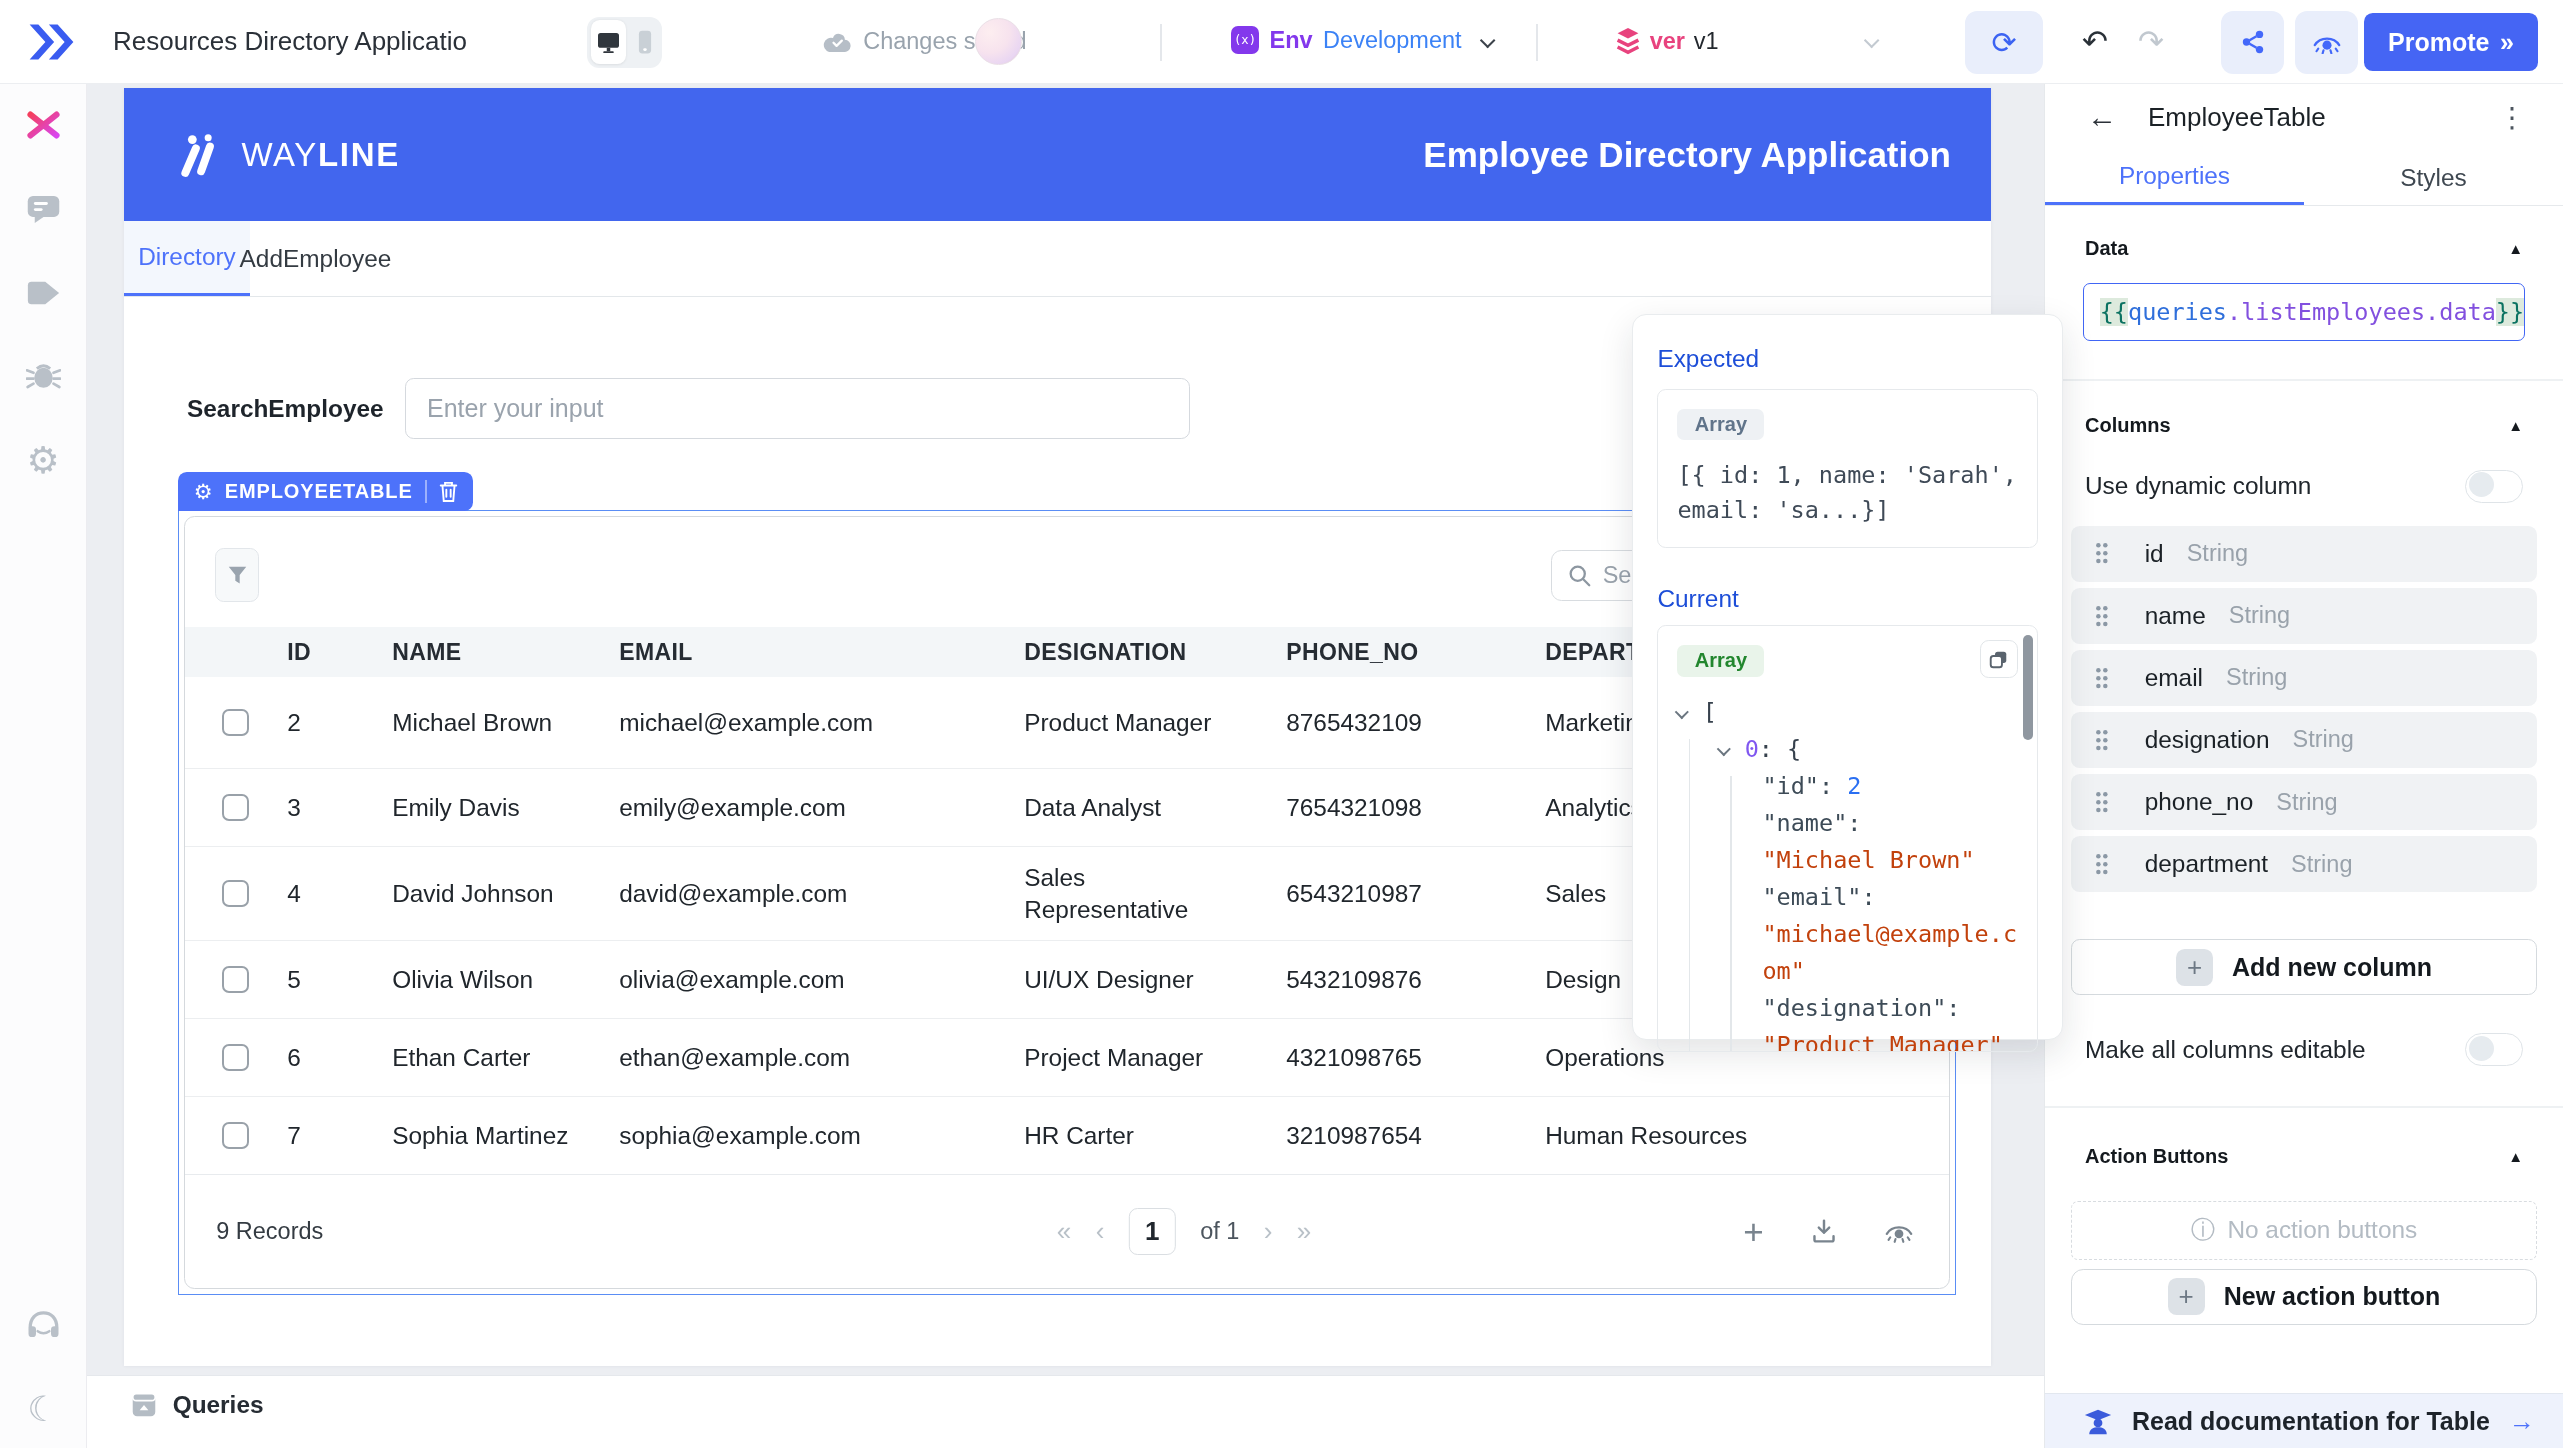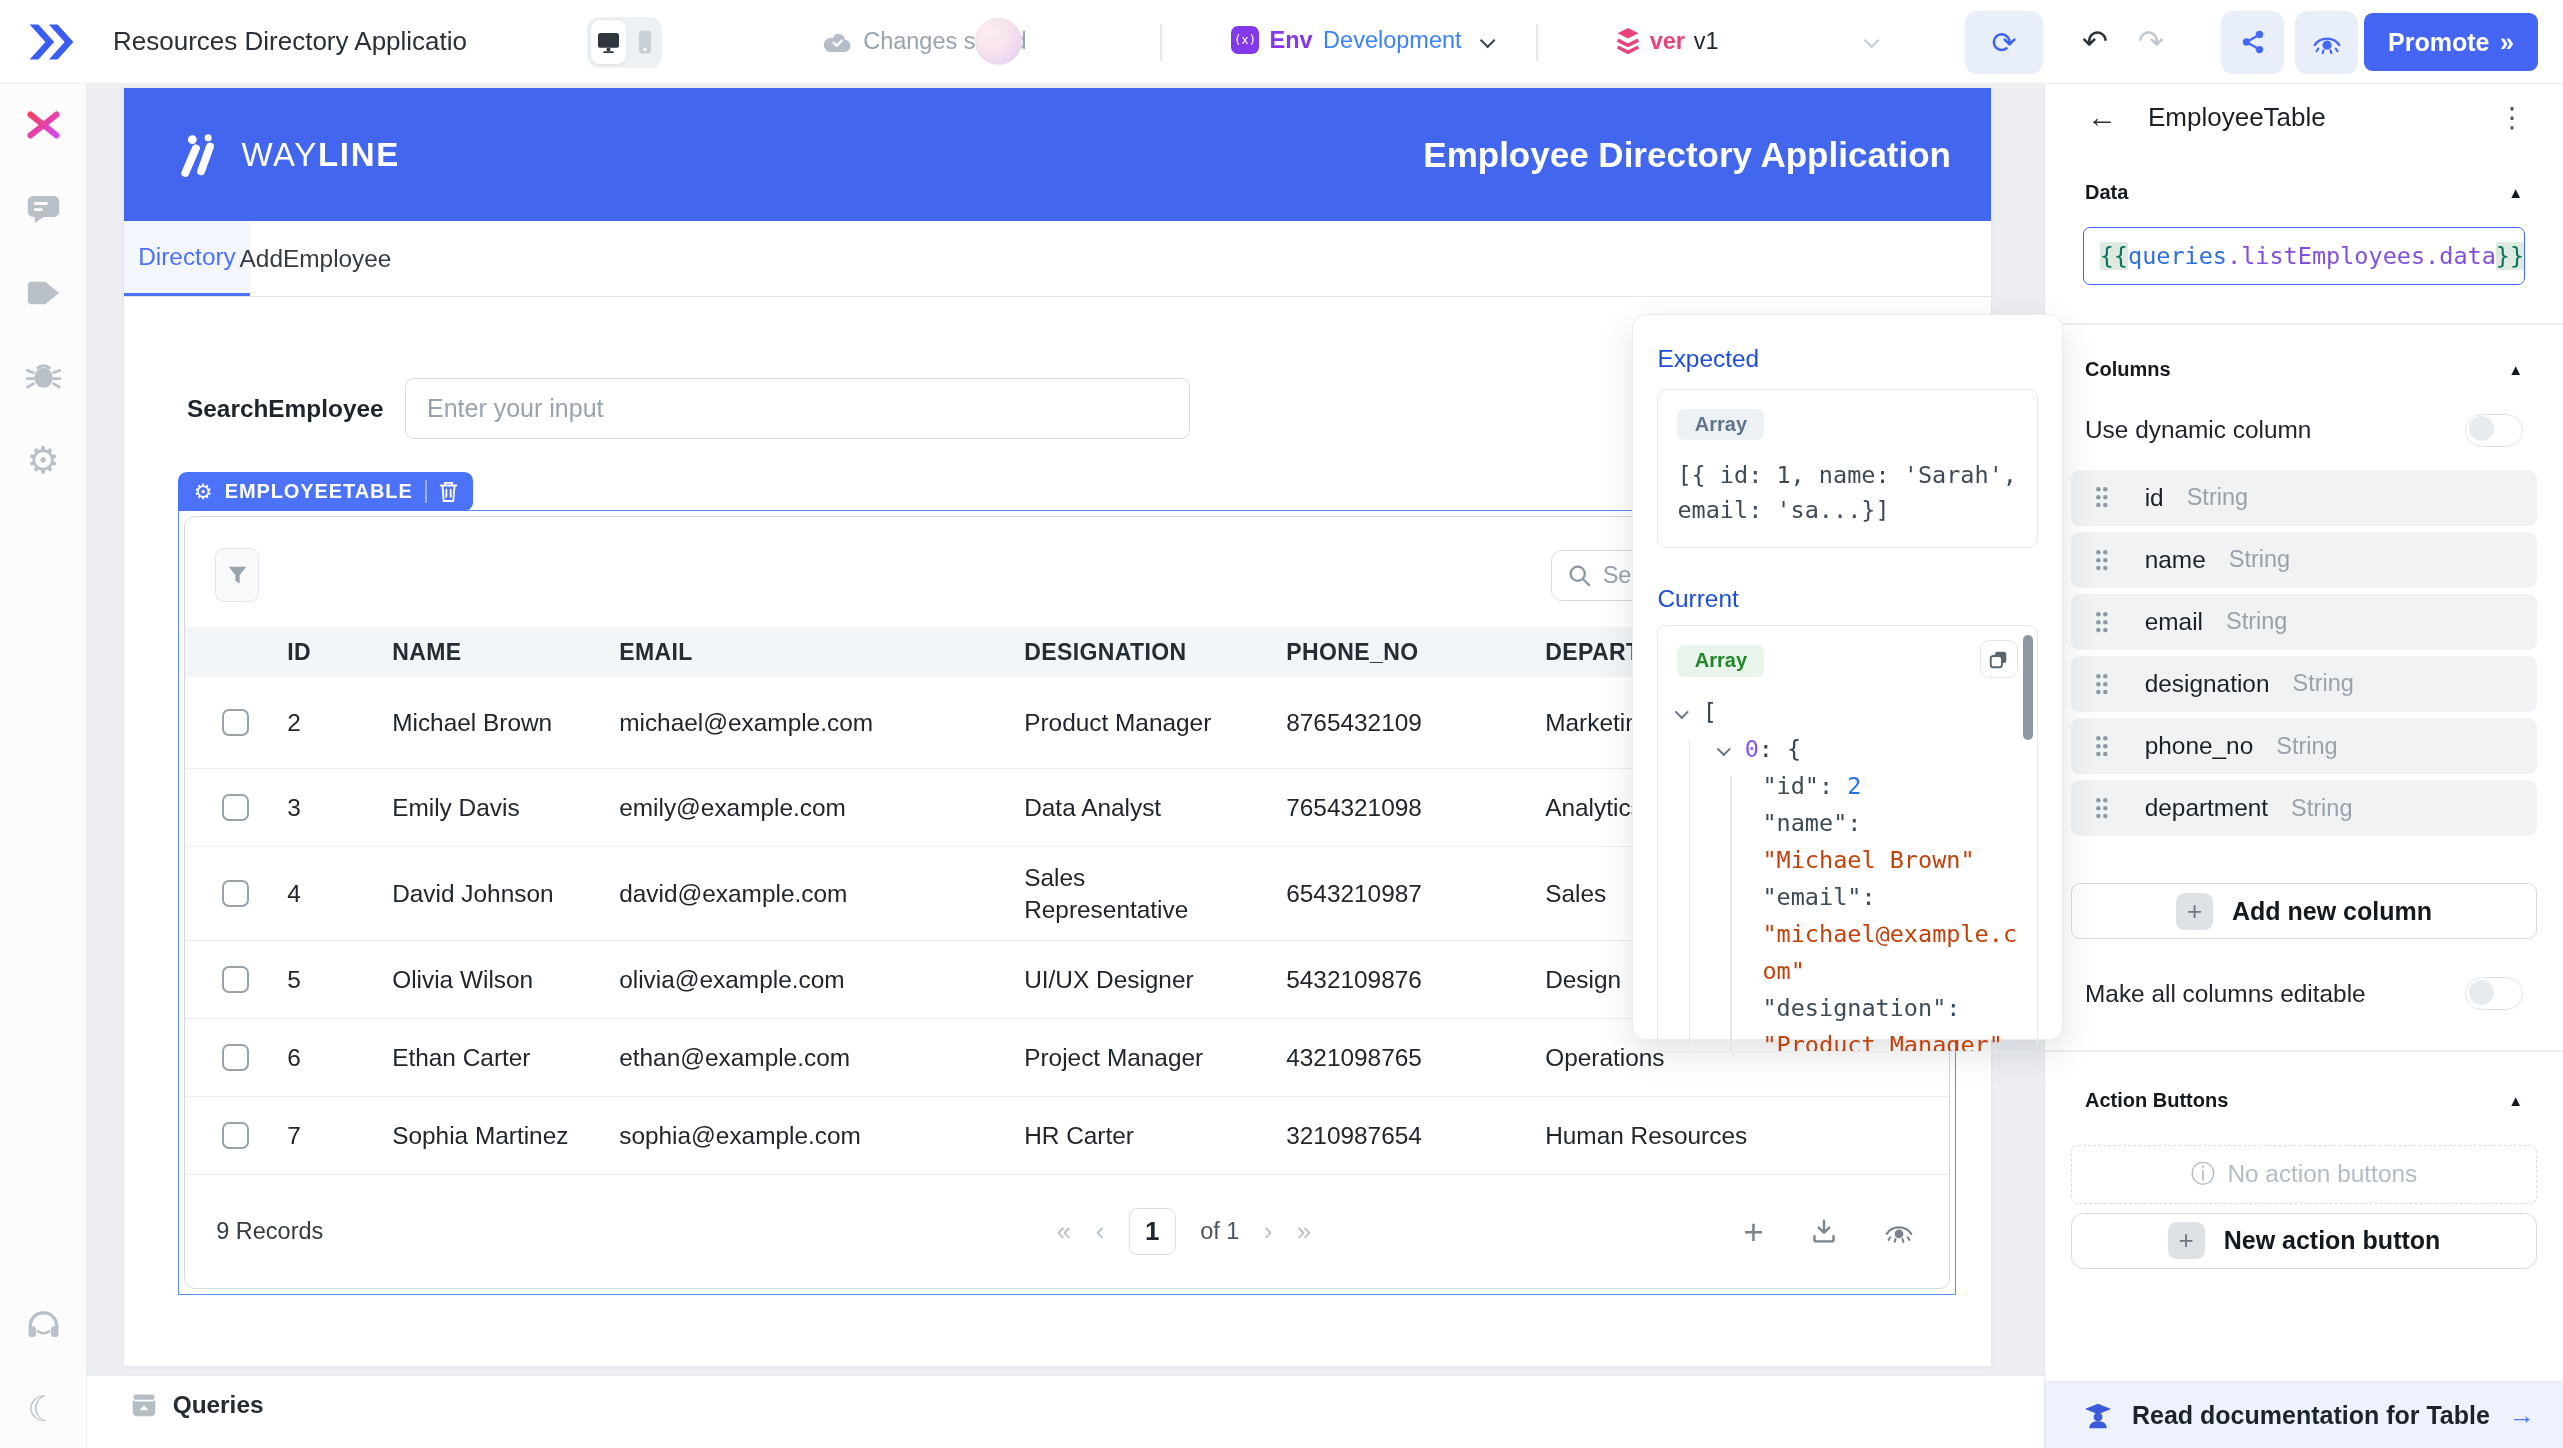--- a/index.html
+++ b/index.html
@@ -134,21 +134,21 @@
   .pill-name { margin-left:35px; font-size:24.4px; color:#1b2126; }
   .pill-type { margin-left:23px; font-size:23.5px; color:#99a2ab; }
   .btn-outline { margin:47px 26px 0; height:56px; border:1.7px solid #d5dade; border-radius:8.7px;
     display:flex; align-items:center; justify-content:center; gap:19px; background:#fff; }
   .plus-box { width:37px; height:37px; background:#dde2e7; border-radius:8.7px; display:flex; align-items:center;
     justify-content:center; font-size:26px; color:#6d7884; }
   .btn-outline-label { font-size:25px; font-weight:700; color:#14191e; }
   .dashed-box { margin:33px 26px 0; height:59px; border:1.7px dashed #d8dce0; border-radius:7px;
     display:flex; align-items:center; justify-content:center; gap:12.2px; color:#b3bbc3; font-size:24.4px; }
   .info-glyph { font-size:24.4px; color:#b3bbc3; }
-  .ifoot { position:absolute; left:0; right:0; bottom:0; height:68px; background:#eef2fc; border-top:1.7px solid #e2e7ef;
+  .ifoot { position:absolute; left:0; right:0; bottom:0; height:56px; background:#eef2fc; border-top:1.7px solid #e2e7ef;
     display:flex; align-items:center; padding-left:38px; gap:19px; }
   .ifoot-label { font-size:25px; font-weight:700; color:#1d232a; }
   .ifoot-arrow { font-size:26px; color:#4d72fa; font-weight:700; }
 
   
   #popup { position:absolute; left:1632px; top:314px; width:431px; height:726px; background:#fff;
     border:0.9px solid #e9ecee; border-radius:14px; box-shadow:0 12.2px 35px rgba(25,30,40,.12);
     z-index:10; padding:30px 24.4px; }
   .p-label { font-size:24.4px; font-weight:400; color:#1d4ed8; }
   .p-box { margin-top:15.7px; border:1.7px solid #e6e9ec; border-radius:8.7px; padding:19px; }
@@ -459,20 +459,24 @@
     <span class="bb-label">Queries</span>
   </div>
 </div>
 
 <div id="inspector">
   <div class="ihead">
     <span class="iback">←</span>
     <span class="ititle">EmployeeTable</span>
     <span class="ikebab">⋮</span>
   </div>
+  <div class="itabs">
+    <span class="itab active">Properties</span>
+    <span class="itab idle">Styles</span>
+  </div>
 
   <div class="sec-head" style="margin-top:31px">
     <span class="sec-title">Data</span>
     <span class="sec-caret">▲</span>
   </div>
   <div class="code-input">
     <span class="cb-brace">{{</span>
       <span class="cb-q">queries</span>
       <span class="cb-rest">.listEmployees.data</span>
       <span class="cb-brace">}}</span>

